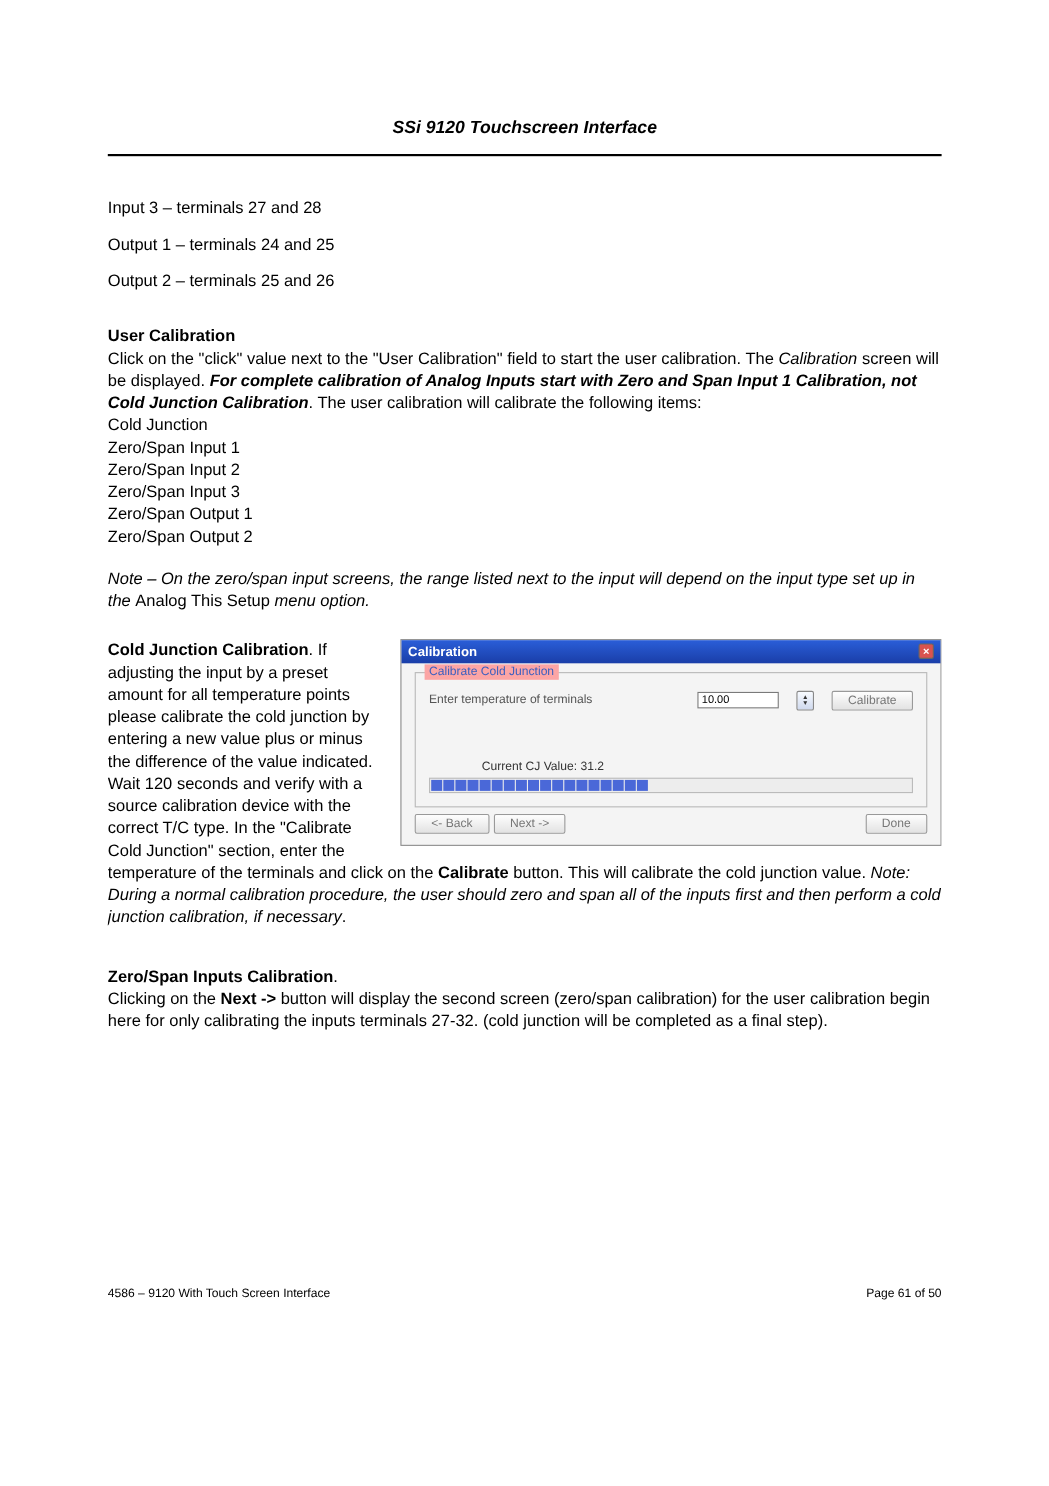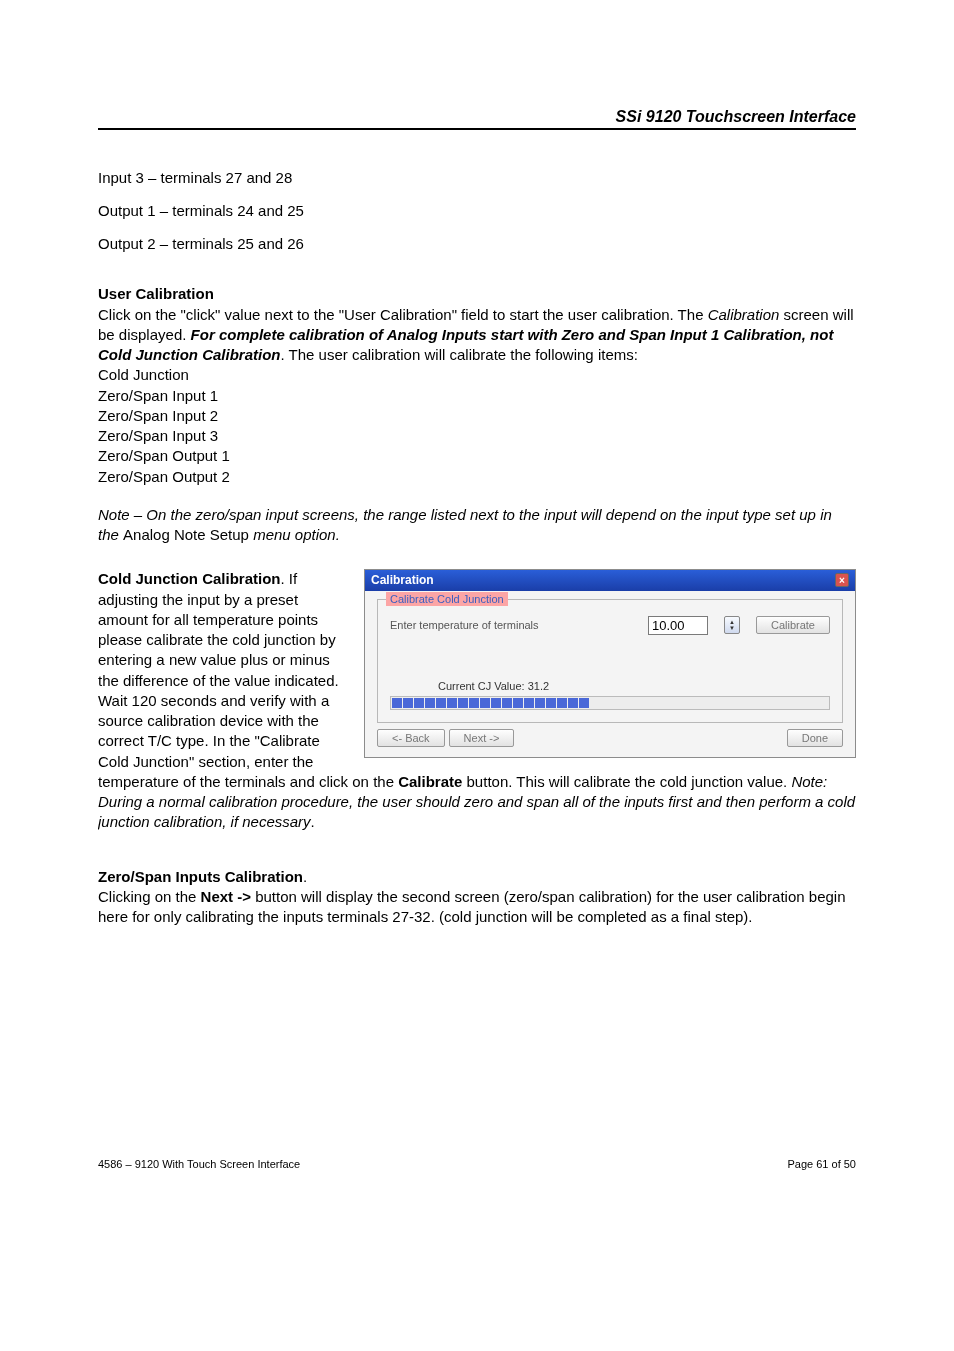--- a/index.html
+++ b/index.html
@@ -6,25 +6,25 @@
     body {
       font-family: Verdana, Geneva, sans-serif;
       font-size: 15px;
       color: #000;
       background: #fff;
       width: 954px;
       padding: 106px 98px 60px 98px;
       line-height: 1.35;
     }
     .header-title {
-      text-align: right;
+      text-align: center;
       font-weight: bold;
       font-style: italic;
       font-size: 16px;
-      margin-bottom: 0;
+      margin-bottom: 12px;
     }
     .header-rule {
       border: none;
       border-top: 2px solid #000;
       margin-bottom: 38px;
     }
     .para { margin-bottom: 0; margin-top: 13px; }
     .section-gap { height: 30px; }
     .bold { font-weight: bold; }
     .italic { font-style: italic; }
@@ -84,22 +84,22 @@
       font-size: 11px;
     }
     .field-row {
       display: flex;
       align-items: center;
       gap: 16px;
       margin-top: 6px;
     }
     .field-label { flex: 1; color: #555; }
     .field-input {
-      width: 60px;
-      font-size: 13px;
+      width: 74px;
+      font-size: 10px;
       padding: 1px 3px;
       border: 1px solid #7a7a7a;
       background: #fff;
     }
     .spinner {
       width: 16px;
       height: 18px;
       border: 1px solid #888;
       background: linear-gradient(#f8fbff, #cfd9ee);
       display: flex;
@@ -163,21 +163,21 @@
 <div>Cold Junction</div>
 <div>Zero/Span Input 1</div>
 <div>Zero/Span Input 2</div>
 <div>Zero/Span Input 3</div>
 <div>Zero/Span Output 1</div>
 <div>Zero/Span Output 2</div>
 
 <div class="section-gap" style="height:18px;"></div>
 
 <div>
-  <span class="italic">Note – On the zero/span input screens, the range listed next to the input will depend on the input type set up in the </span><span>Analog Note Setup</span><span class="italic"> menu option</span><span class="italic">.</span>
+  <span class="italic">Note – On the zero/span input screens, the range listed next to the input will depend on the input type set up in the </span><span>Analog This Setup</span><span class="italic"> menu option</span><span class="italic">.</span>
 </div>
 
 <div class="section-gap" style="height:24px;"></div>
 
 <div class="flow">
 
   
   <div class="dialog float-right">
     <div class="dialog-titlebar">
       <span>Calibration</span>

